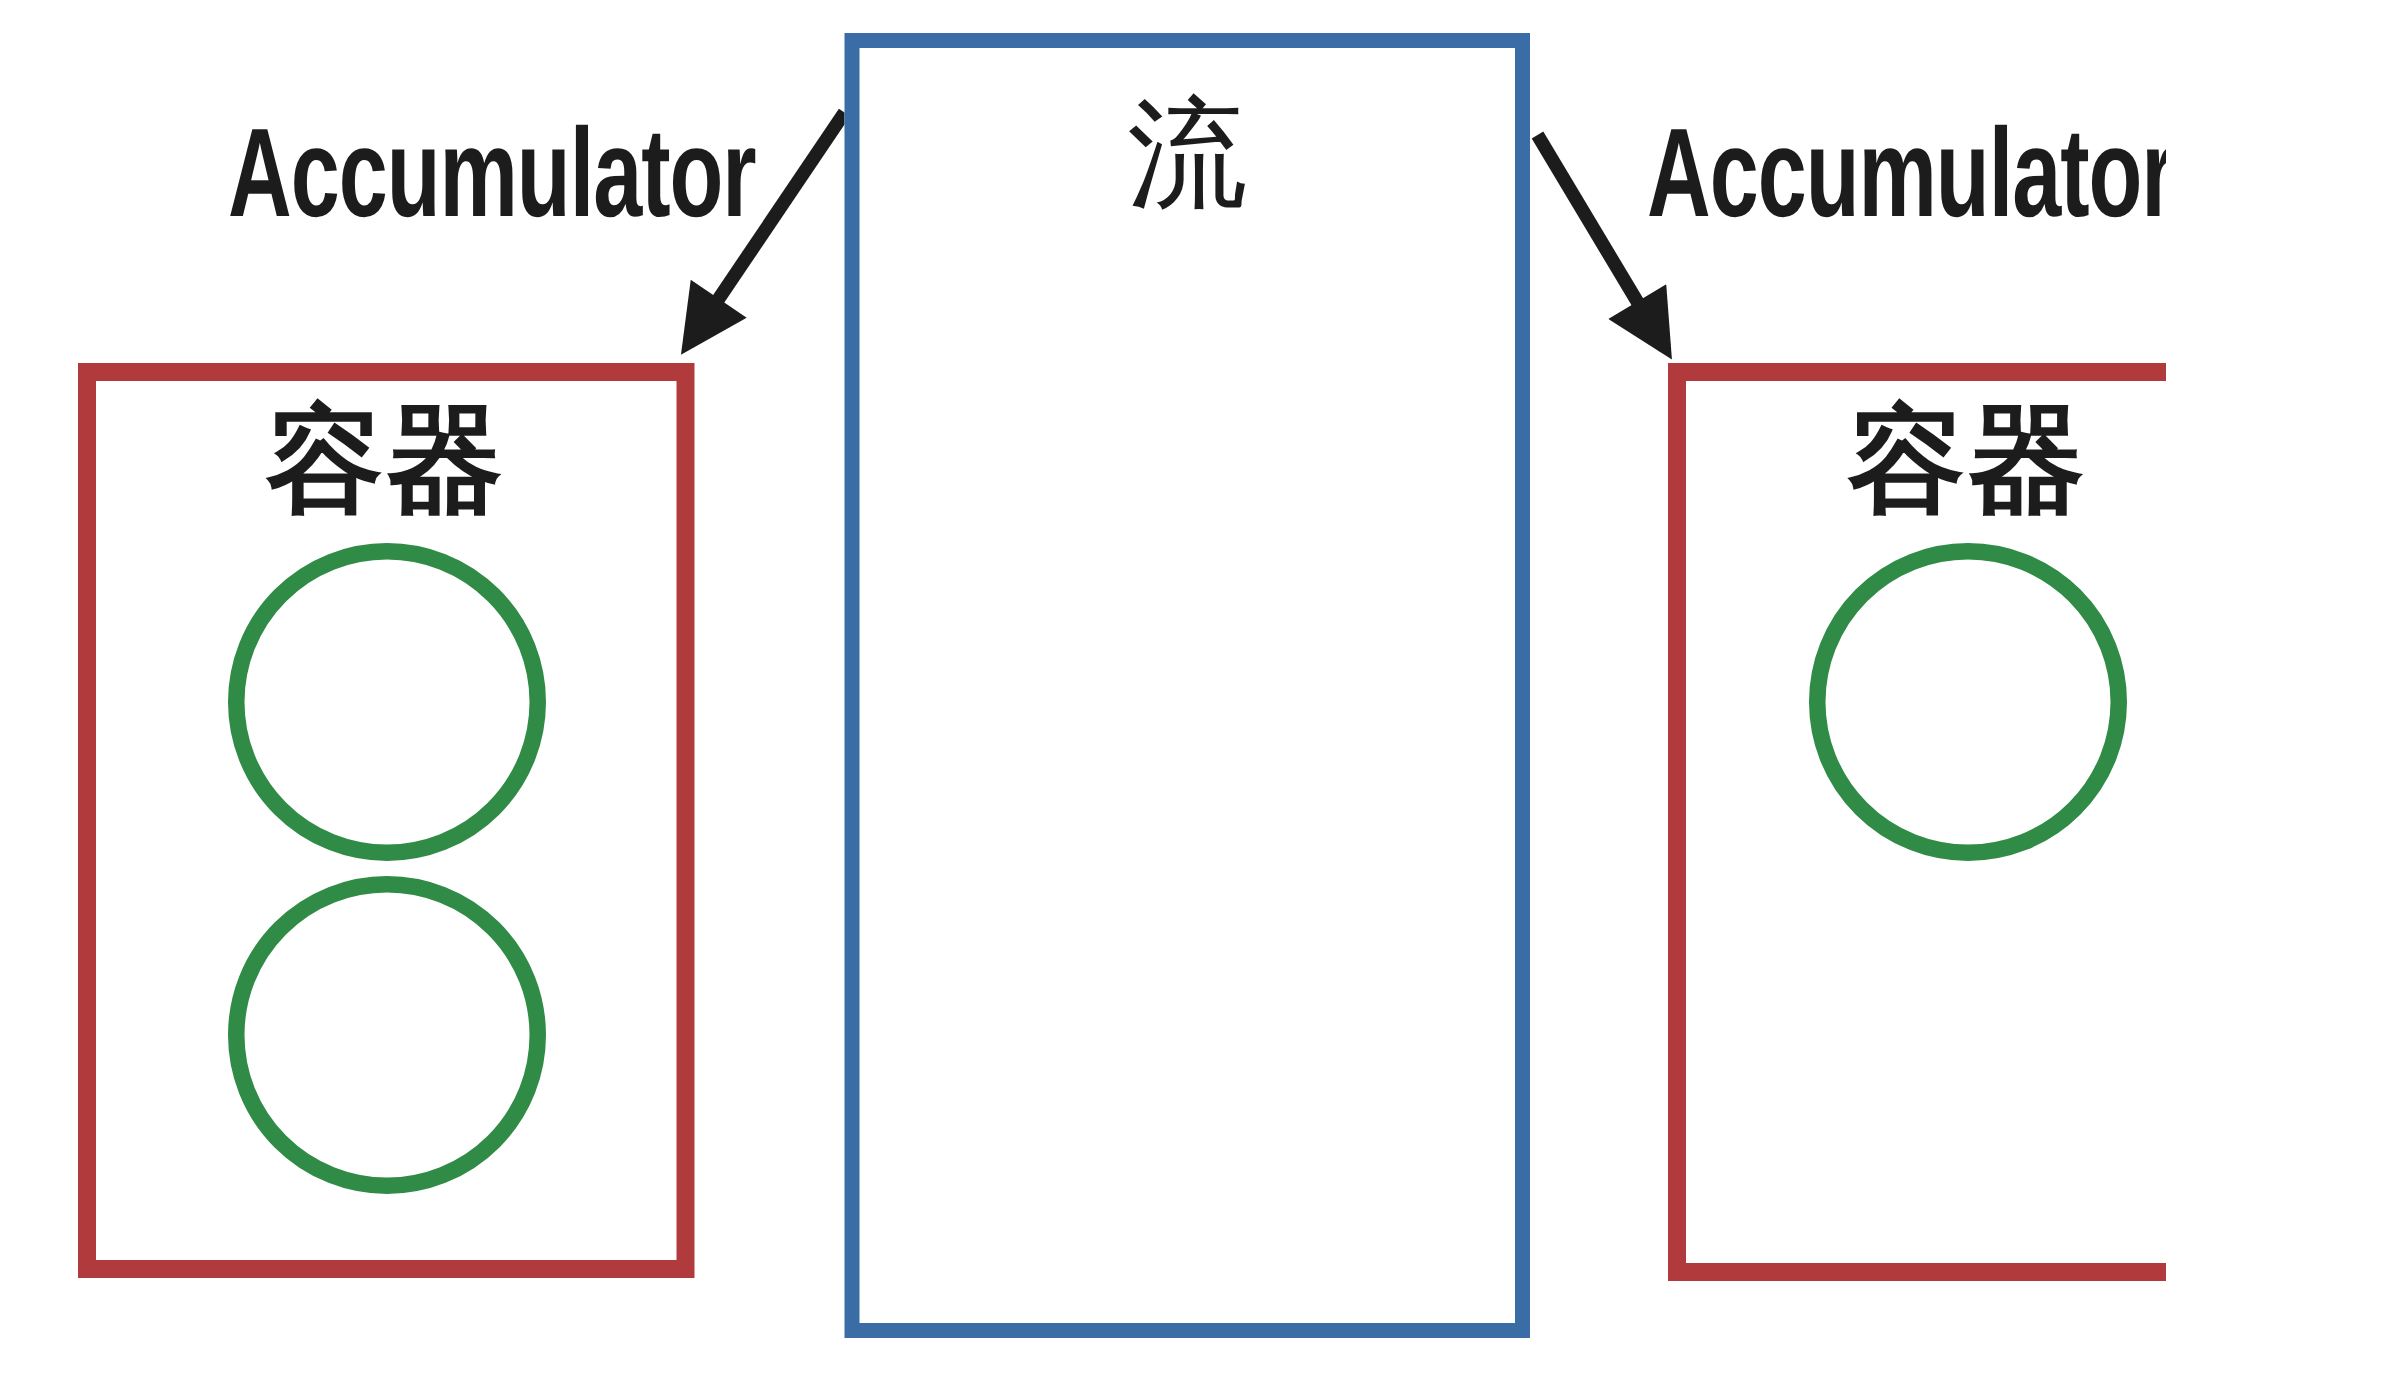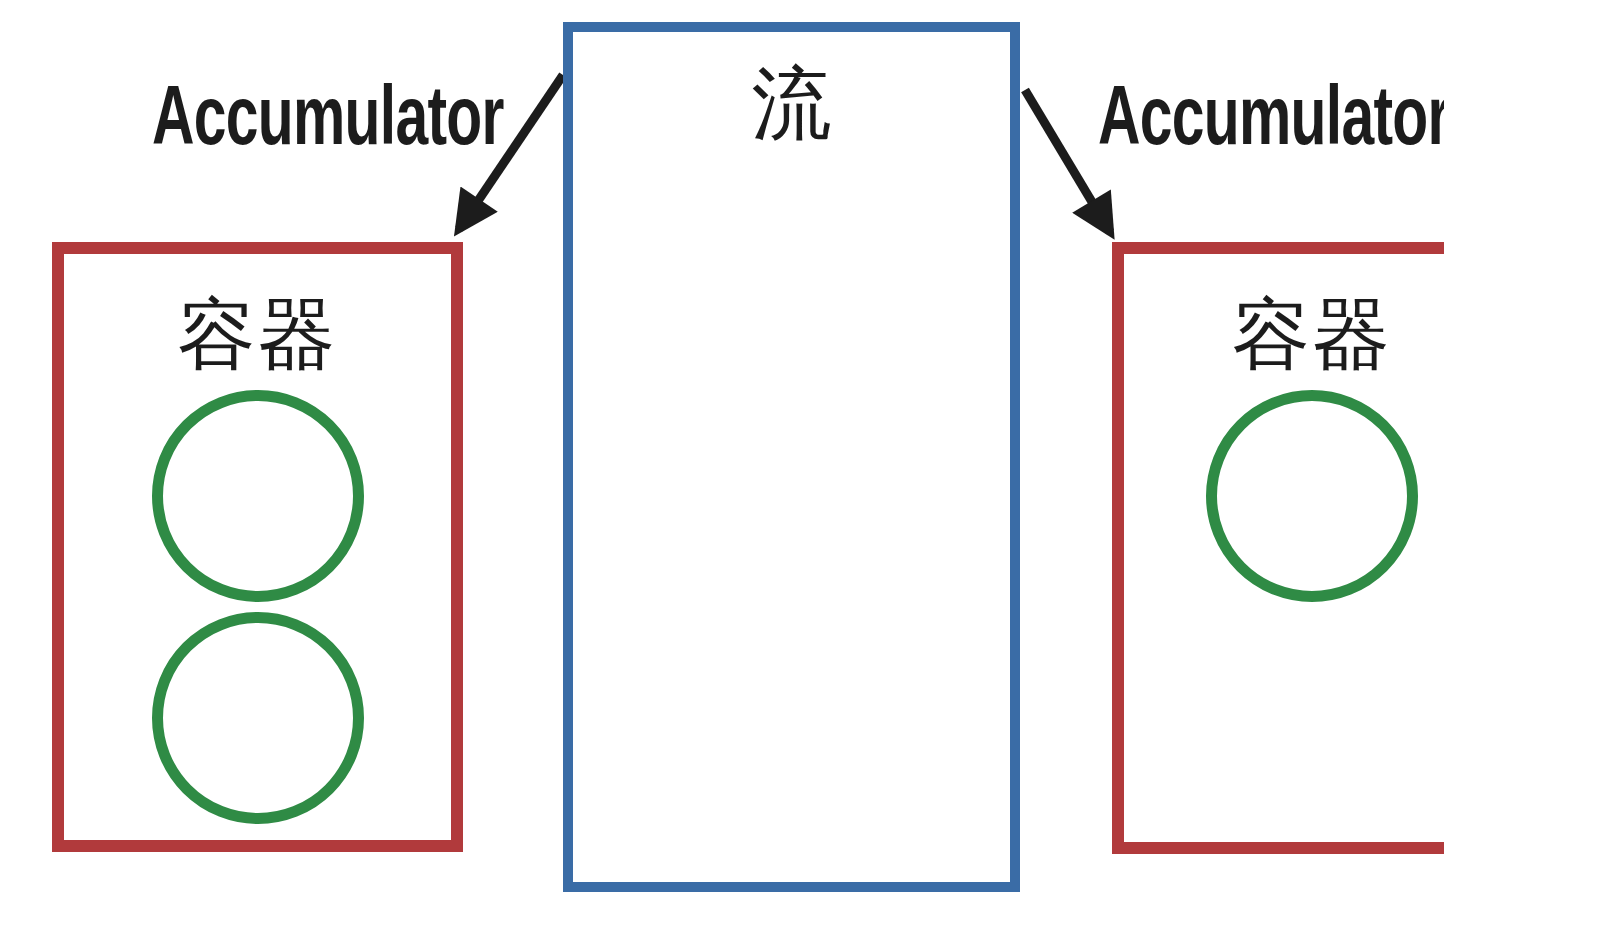--- a/index.html
+++ b/index.html
@@ -75,23 +75,24 @@
     box-sizing: border-box;
     border: 12px solid var(--container_border, #b13a3c);
     background: #ffffff;
     display: flex;
     flex-direction: column;
     align-items: center;
   }
   .container-box.left  { left: 52px;   width: 411px; height: 610px; }
   .container-box.right { left: 1112px; width: 400px; height: 612px; }
   .container-label {
-    margin-top: 42px;
+    margin-top: 14px;
     font-size: 78px;
     letter-spacing: 2px;
+    font-weight: bold;
   }
   .circles {
     display: flex;
     flex-direction: column;
     align-items: center;
     gap: 10px;
     margin-top: 16px;
   }
   .circle {
     width: 190px;

